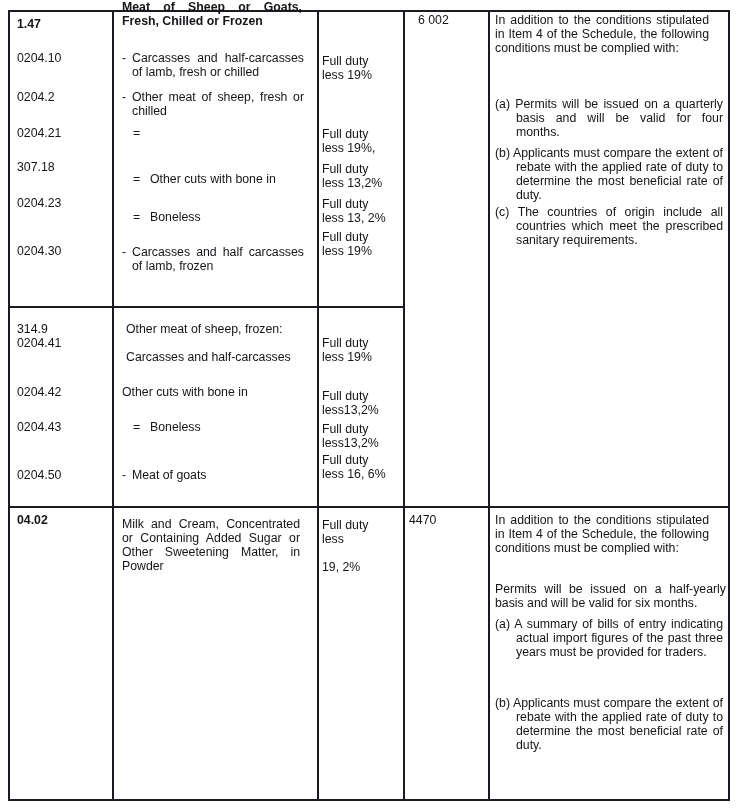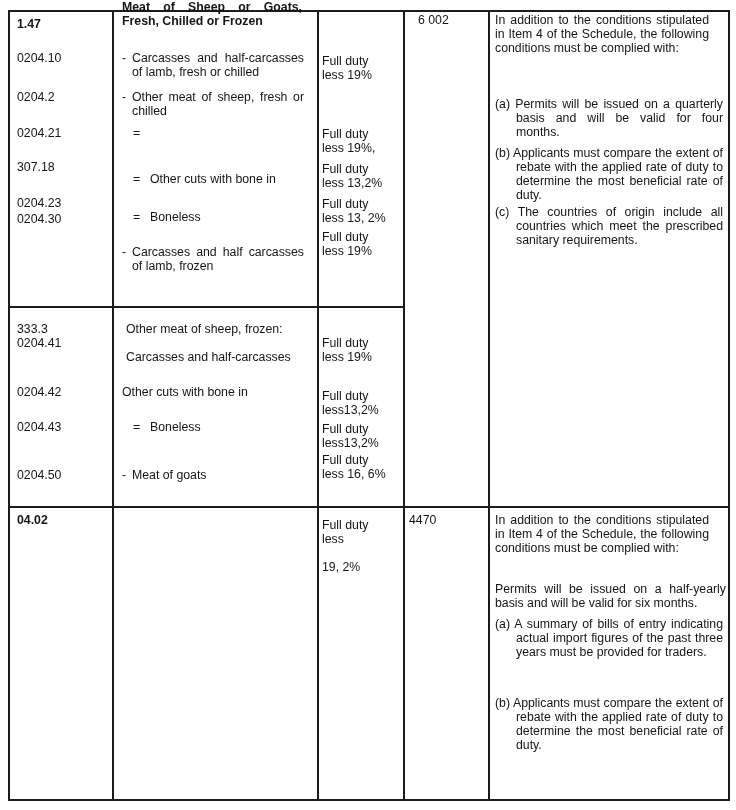--- a/index.html
+++ b/index.html
@@ -52,21 +52,21 @@
   <div class="abs vline" style="left:488px;"></div>
   <div class="abs hline" style="left:8px;top:306px;width:396px;"></div>
   <div class="abs hline" style="left:8px;top:506px;width:722px;height:2px;"></div>
 
   <div class="abs tcode bold" style="top:17px;">1.47</div>
   <div class="abs tcode" style="top:51px;">0204.10</div>
   <div class="abs tcode" style="top:90px;">0204.2</div>
   <div class="abs tcode" style="top:126px;">0204.21</div>
   <div class="abs tcode" style="top:160px;">307.18</div>
   <div class="abs tcode" style="top:196px;">0204.23</div>
-  <div class="abs tcode" style="top:212px;text-align:center;">0204.30</div>
+  <div class="abs tcode" style="top:244px;text-align:center;">0204.30</div>
 
   <div class="abs h-title">Meat of Sheep or Goats, Fresh, Chilled or Frozen</div>
   <div class="abs drow dash" style="top:51px;">
     <span class="marker">-</span>
     <span class="dtext">Carcasses and half-carcasses of lamb, fresh or chilled</span>
   </div>
   <div class="abs drow dash" style="top:90px;">
     <span class="marker">-</span>
     <span class="dtext">Other meat of sheep, fresh or chilled</span>
   </div>
@@ -90,21 +90,21 @@
 less 19%</div>
   <div class="abs duty" style="top:127px;">Full duty
 less 19%,</div>
   <div class="abs duty" style="top:162px;">Full duty
 less 13,2%</div>
   <div class="abs duty" style="top:197px;">Full duty
 less 13, 2%</div>
   <div class="abs duty" style="top:230px;">Full duty
 less 19%</div>
 
-  <div class="abs tcode" style="top:322px;">333.3</div>
+  <div class="abs tcode" style="top:322px;">314.9</div>
   <div class="abs tcode" style="top:336px;">0204.41</div>
   <div class="abs tcode" style="top:385px;">0204.42</div>
   <div class="abs tcode" style="top:420px;">0204.43</div>
   <div class="abs tcode" style="top:468px;">0204.50</div>
 
   <div class="abs plain" style="left:126px;top:322px;">Other meat of sheep, frozen:</div>
   <div class="abs plain" style="left:126px;top:350px;">Carcasses and half-carcasses</div>
   <div class="abs plain" style="left:122px;top:385px;">Other cuts with bone in</div>
   <div class="abs drow eq" style="top:420px;">
     <span class="marker">=</span>
@@ -134,20 +134,21 @@
   <div class="abs cond" style="top:146px;">
     <span>(b)</span>
     <span>Applicants must compare the extent of rebate with the applied rate of duty to determine the most beneficial rate of duty.</span>
   </div>
   <div class="abs cond" style="top:205px;">
     <span>(c)</span>
     <span>The countries of origin include all countries which meet the prescribed sanitary requirements.</span>
   </div>
 
   <div class="abs tcode bold" style="top:513px;">04.02</div>
+  <div class="abs s2-title" style="top:517px;">Milk and Cream, Concentrated or Containing Added Sugar or Other Sweetening Matter, in Powder</div>
   <div class="abs duty" style="top:518px;">Full duty
 less
 
 19, 2%</div>
   <div class="abs itemno" style="left:409px;top:513px;">4470</div>
 
   <div class="abs intro" style="top:513px;">In addition to the conditions stipulated in Item 4 of the Schedule, the following conditions must be complied with:</div>
   <div class="abs note" style="top:582px;">Permits will be issued on a half-yearly basis and will be valid for six months.</div>
   <div class="abs cond" style="top:617px;">
     <span>(a)</span>

